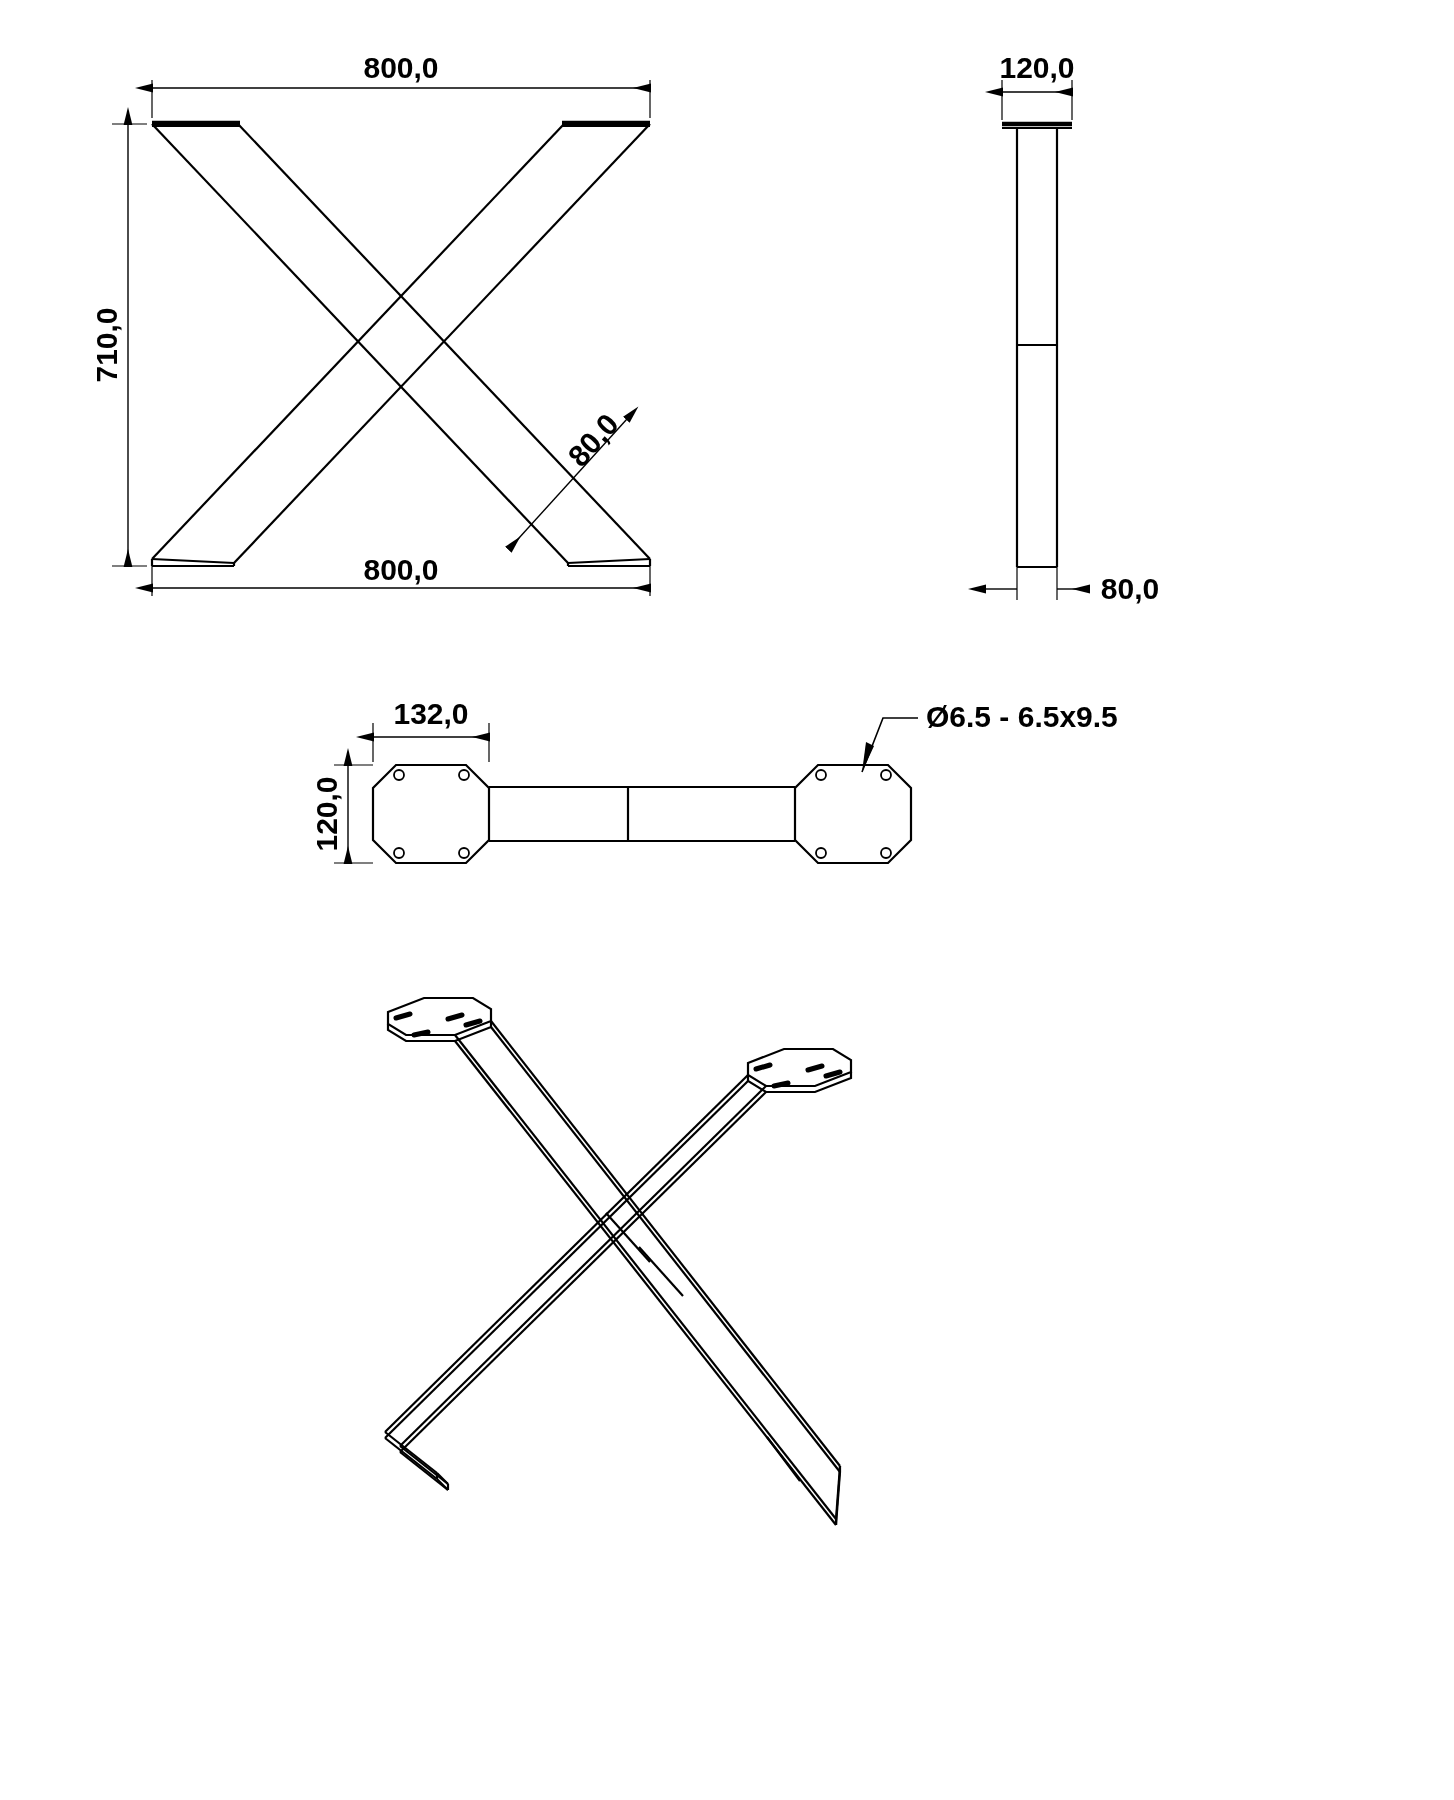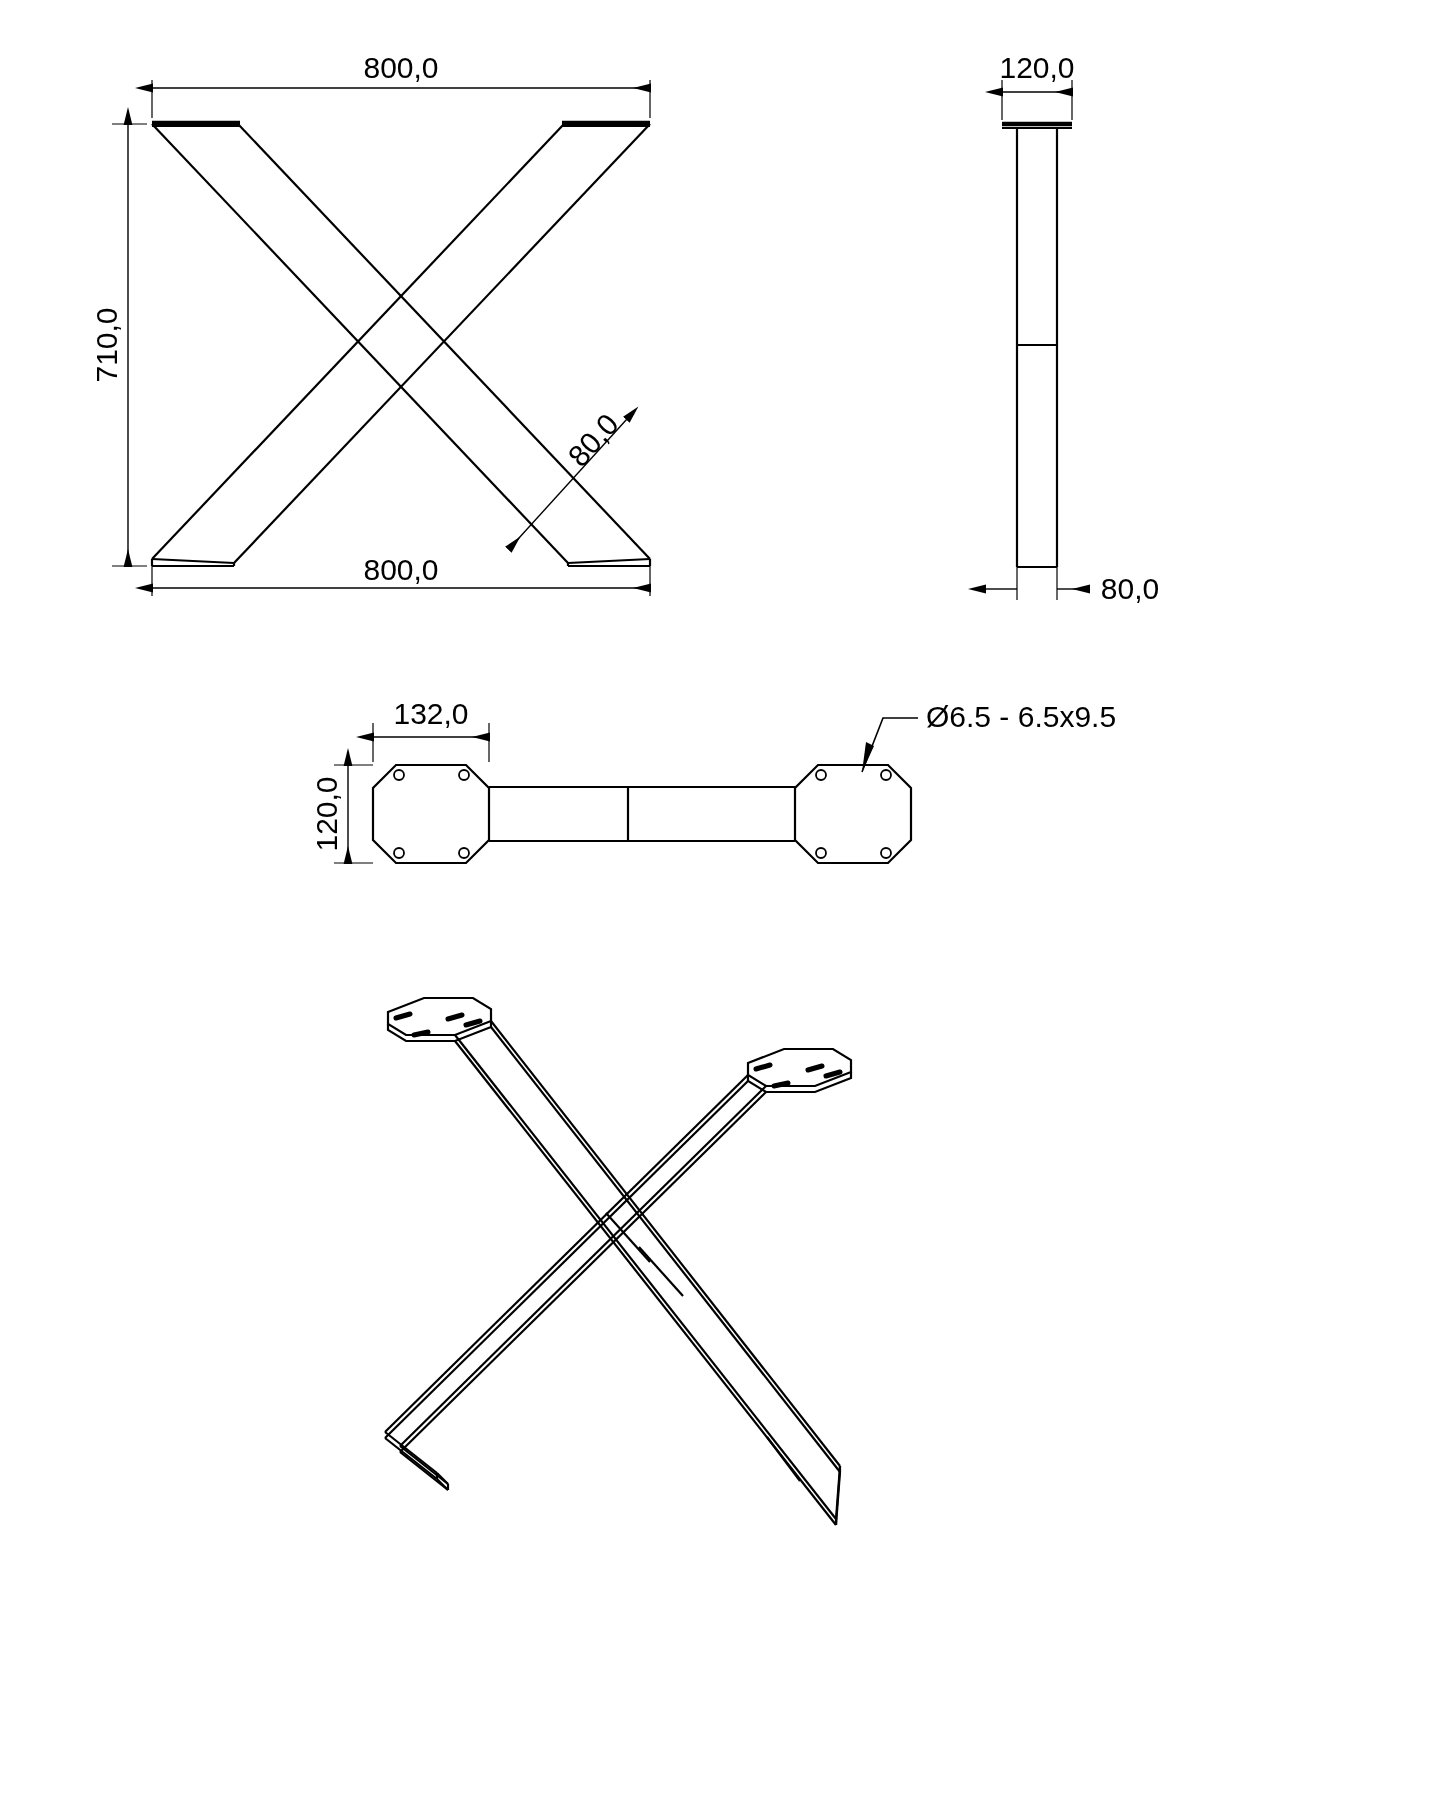--- a/index.html
+++ b/index.html
@@ -10,20 +10,21 @@
   body {
     font-family: "Liberation Sans", sans-serif;
     color: #000000;
   }
   #sheet {
     position: relative;
     width: 1454px;
     height: 1800px;
     background: #ffffff;
     overflow: hidden;
+    font-weight: bold;
   }
   #sheet svg {
     position: absolute;
     left: 0;
     top: 0;
     width: 1454px;
     height: 1800px;
   }
   .dim-text {
     font-family: "Liberation Sans", sans-serif;

